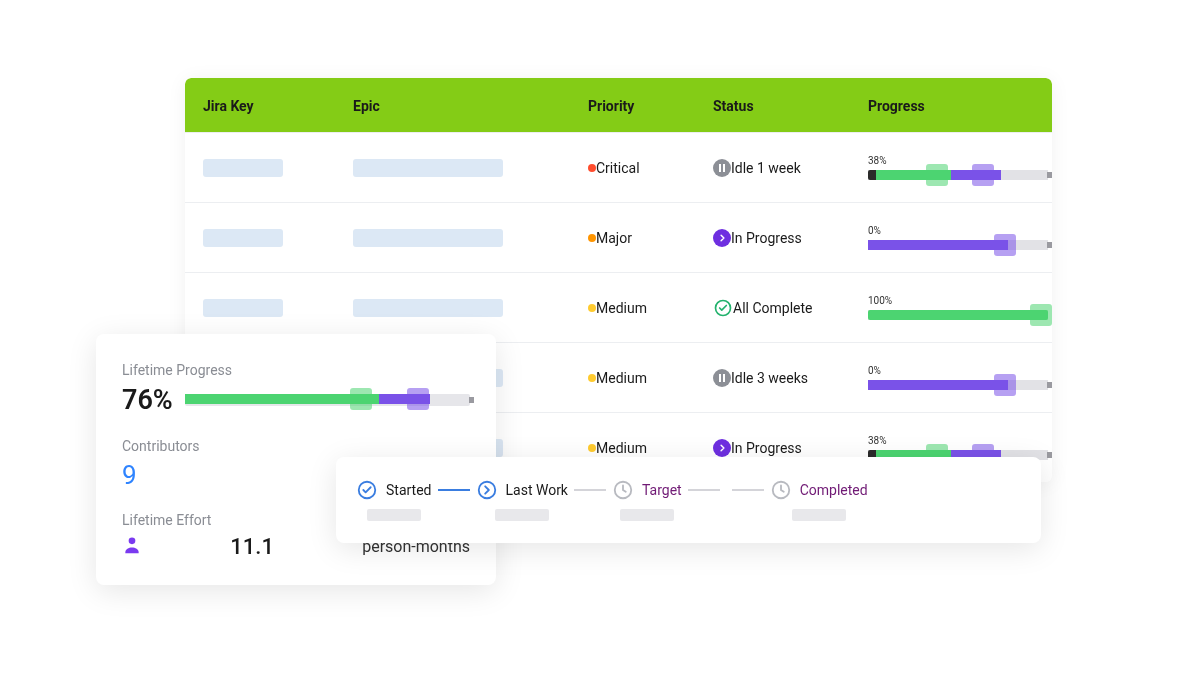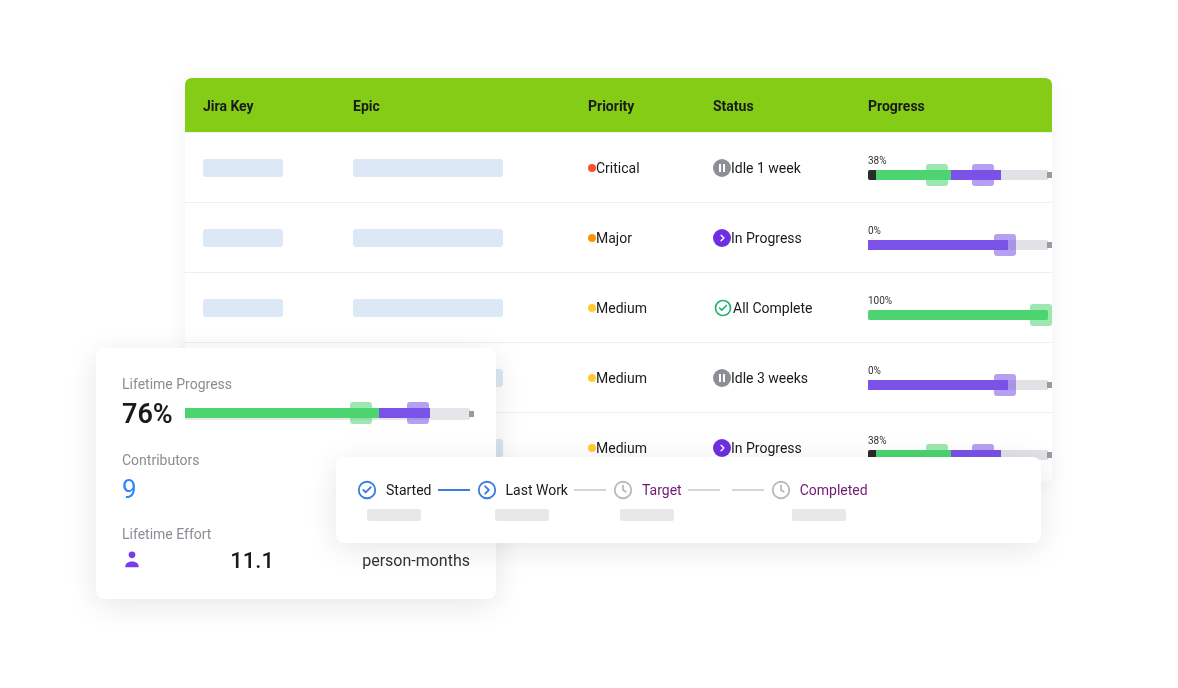--- a/index.html
+++ b/index.html
@@ -106,21 +106,21 @@
     border-radius:3px;
     opacity:0.55;
   }
   .handle.green { background:#4cd471; }
   .handle.purple { background:#7a52e8; }
 
   
   .summary-card {
     position: absolute;
     left: 96px;
-    top: 348px;
+    top: 334px;
     width: 400px;
     background: #fff;
     border-radius: 8px;
     box-shadow: 0 6px 30px rgba(0,0,0,0.10);
     padding: 28px 26px 26px 26px;
   }
   .summary-label {
     font-size: 14px;
     color: #8a8d94;
     margin-bottom: 6px;

